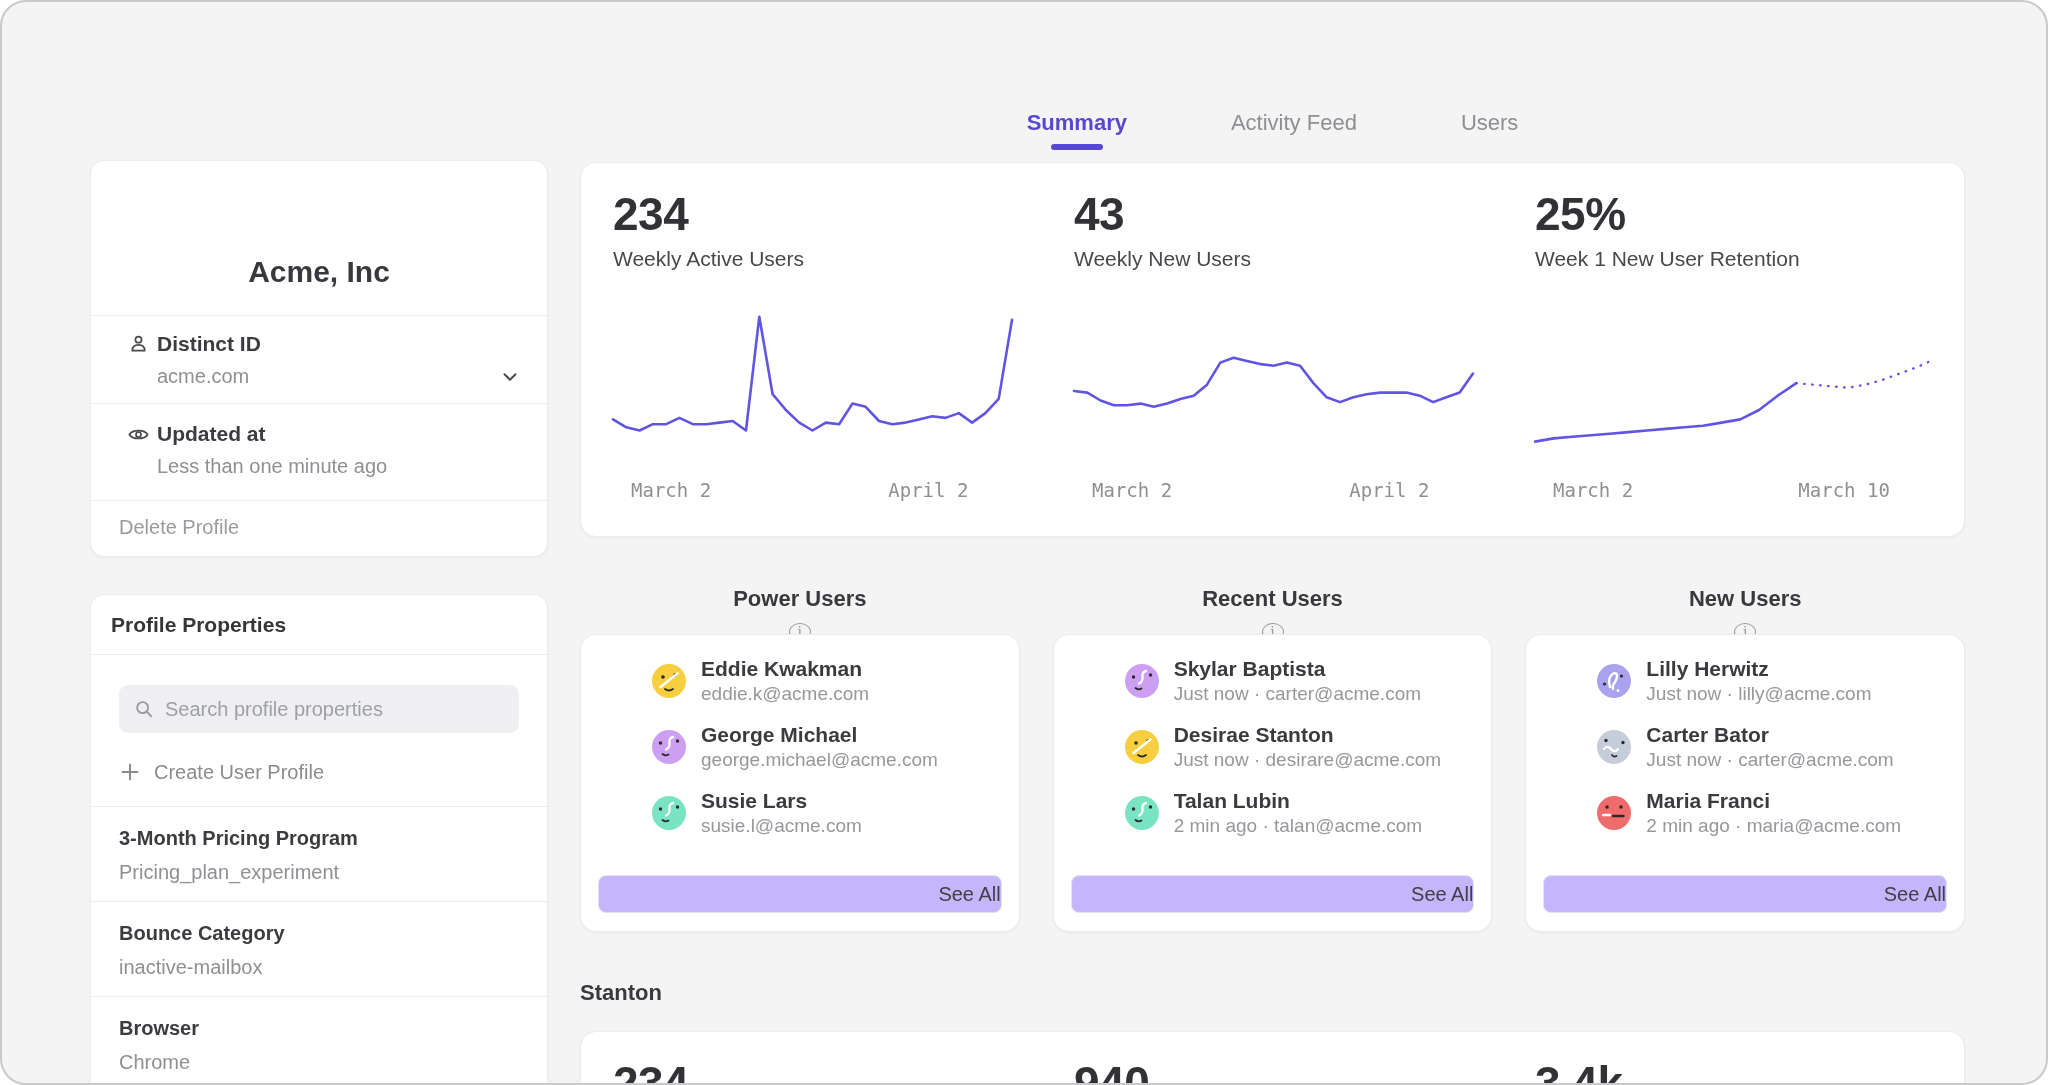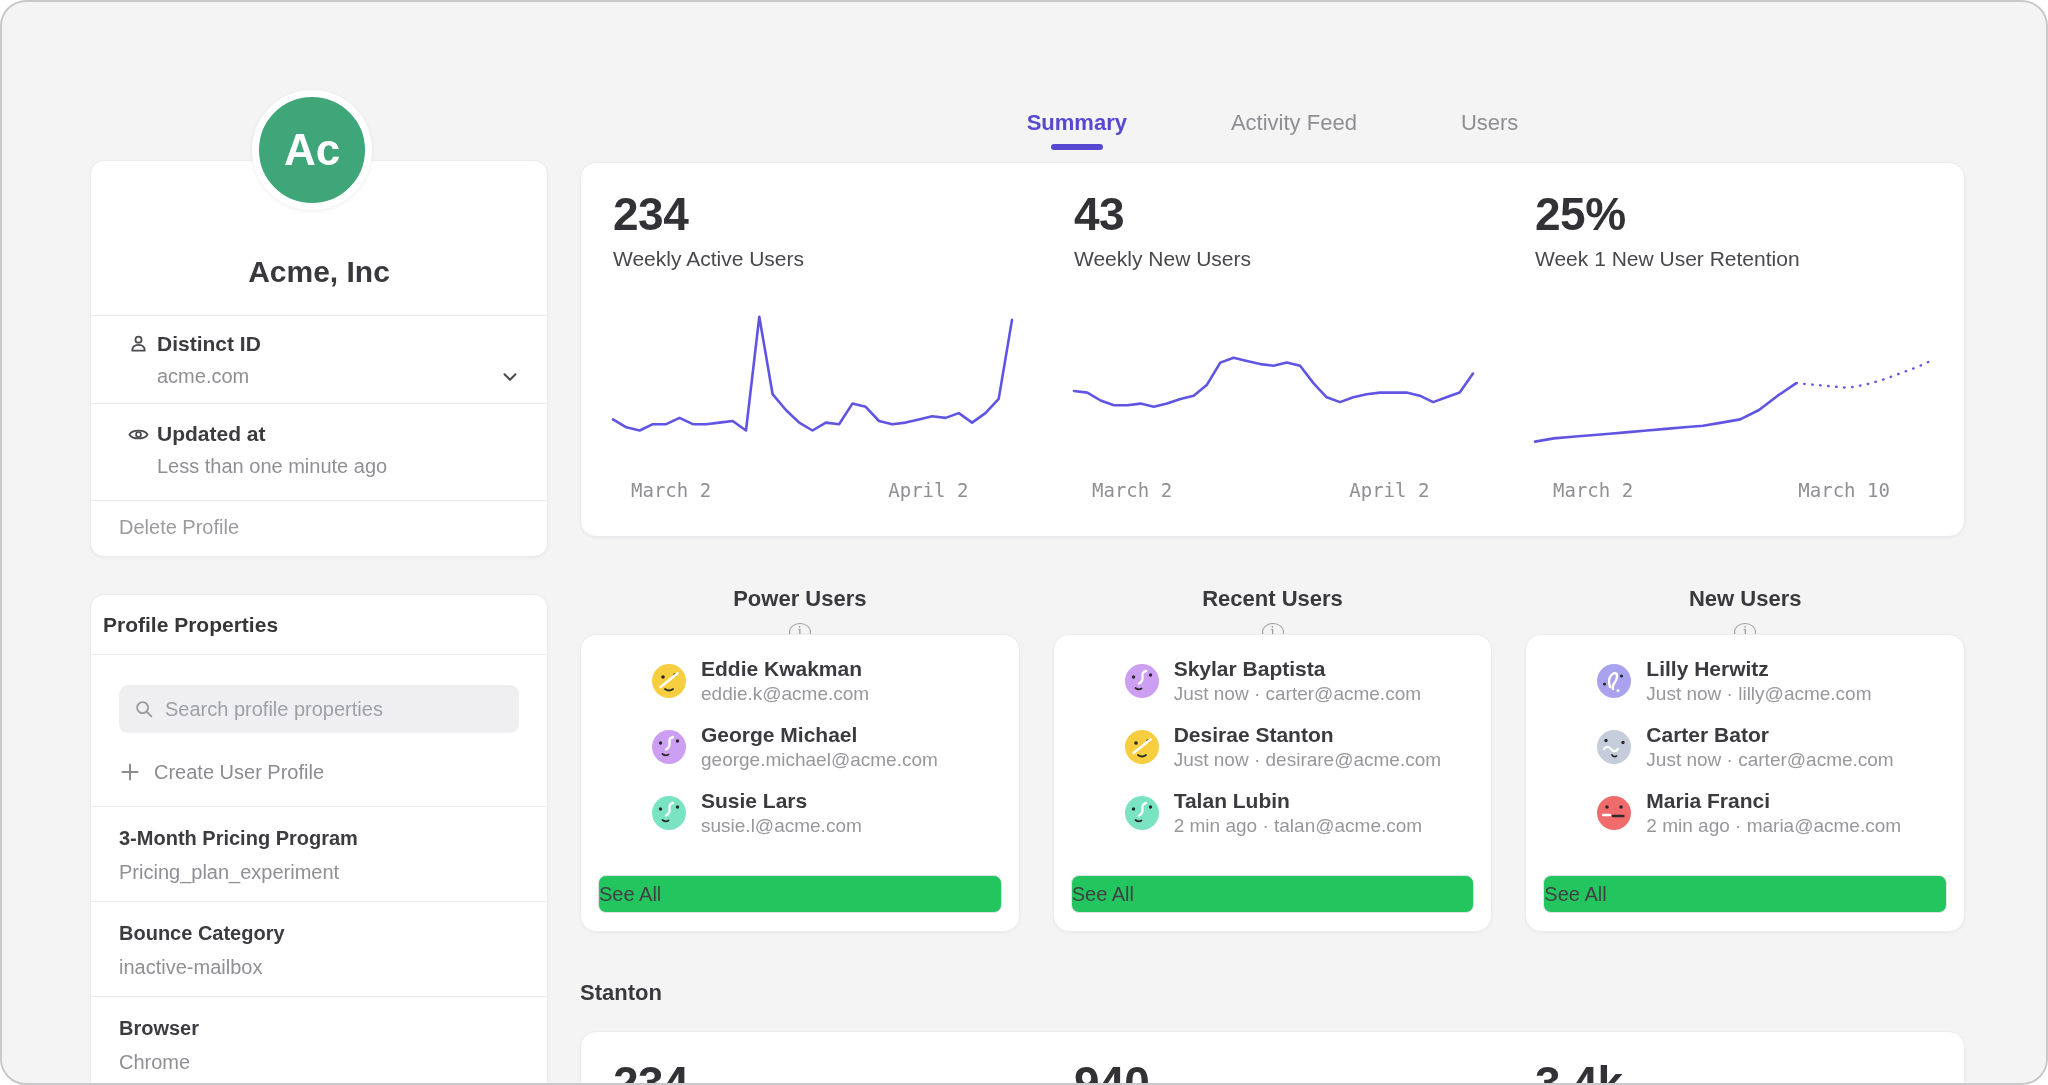--- a/index.html
+++ b/index.html
@@ -28,21 +28,21 @@
   .p-row.r2{height:97px; padding:17px 28px 0 66px;}
   .p-row.r3{height:58px; padding:15px 28px 0 28px;}
   .p-label{font-size:21px; line-height:26px; font-weight:700; color:#3c3c40;}
   .p-value{font-size:20px; line-height:26px; color:var(--gray); margin-top:6px;}
   .p-icon{position:absolute; left:36px; top:16px; width:23px; height:23px;}
   .p-icon.eye{top:19px;}
   .chev{position:absolute; right:26px; top:50px; width:22px; height:22px;}
   .delete-link{font-size:20px; color:#9b9b9f;}
 
   .props-card{left:88px; top:592px; width:458px; height:545px;}
-  .props-head{height:60px; line-height:60px; padding:0 12px; border-bottom:1px solid var(--divider);
+  .props-head{height:60px; line-height:60px; padding:0 20px; border-bottom:1px solid var(--divider);
     font-size:21px; font-weight:700; color:#363639;}
   .search-wrap{margin:30px 28px 0; height:48px; background:#efeff2; border-radius:9px;
     display:flex; align-items:center; padding:0 14px; gap:10px;}
   .search-wrap input{flex:1; border:none; outline:none; background:transparent;
     font-family:"Liberation Sans",sans-serif; font-size:20px; color:#55555a;}
   .search-wrap input::placeholder{color:var(--gray2);}
   .create-row{margin:20px 28px 0; height:38px; display:flex; align-items:center; gap:13px;
     color:#8b8b90; font-size:20px; cursor:pointer;}
   .prop-rows{margin-top:15px;}
   .prop-row{border-top:1px solid var(--divider); padding:18px 28px 16px;}
@@ -81,38 +81,35 @@
   .info-icon::after{content:"i";}
   .user-card{position:relative; margin-top:18px; height:298px; background:var(--card);
     border:1px solid var(--border); border-radius:16px; box-shadow:0 1px 3px rgba(20,20,43,.05);
     padding-top:13px;}
   .user-row{height:66px; display:flex; align-items:center; padding-left:25px; gap:15px; cursor:pointer;margin-left:46px;}
   .u-avatar{width:34px; height:34px; border-radius:50%; flex:none;}
   .u-avatar svg{display:block; width:34px; height:34px;}
   .u-name{font-size:21px; line-height:25px; font-weight:700; color:#3b3b3f;}
   .u-detail{font-size:19px; line-height:24px; color:#97979c; margin-top:1px;}
   .see-all{position:absolute; left:17px; right:17px; bottom:18px; height:38px;
-    border:1px solid #e3e3e8; border-radius:8px; background:#22c55e; text-align:left;
+    border:1px solid #e3e3e8; border-radius:8px; background:#c4b5fd; text-align:right;
     line-height:36px; font-size:20px; color:#414145; cursor:pointer;}
 
   
   .activity-heading{position:absolute; left:578px; top:978px; font-size:22px; font-weight:700; color:#39393d;}
   .activity-card{left:578px; top:1029px; width:1385px; height:140px; border-radius:16px; display:flex;}
   .activity-col{flex:1; padding:26px 30px 0 32px;}
 
   .stroke-icon{stroke:#4a4a4e; stroke-width:1.8; fill:none; stroke-linecap:round; stroke-linejoin:round;}
 </style>
 </head>
 <body>
 
 <div class="screen">
 
-  <div class="avatar-big" style="background: rgb(62, 166, 120);">
-    <span>Ac</span>
-  </div>
 
   <section class="card profile-card">
     <div class="profile-head">
       <div class="profile-name">Acme, Inc</div>
     </div>
 
     <div class="p-row r1">
       <svg class="p-icon" viewBox="0 0 24 24">
         <circle class="stroke-icon" cx="12" cy="8" r="3.2"></circle>
         <path class="stroke-icon" d="M5.5 19.5 C5.5 15.5 8 13.5 12 13.5 C16 13.5 18.5 15.5 18.5 19.5 Z"></path>

